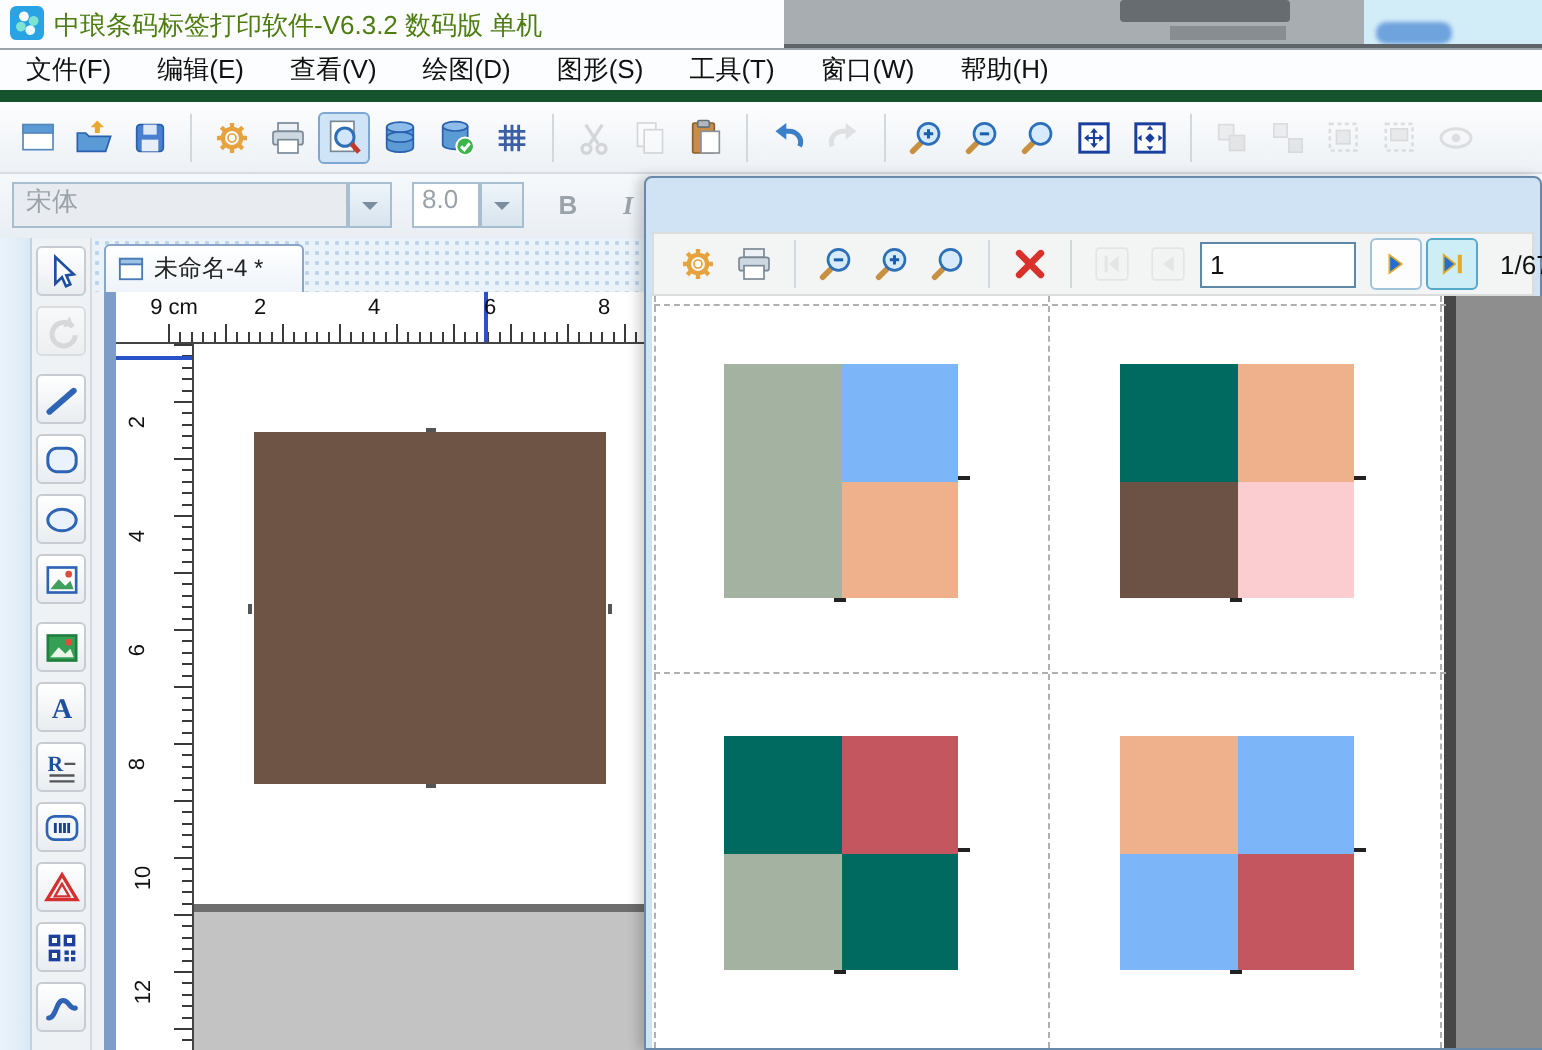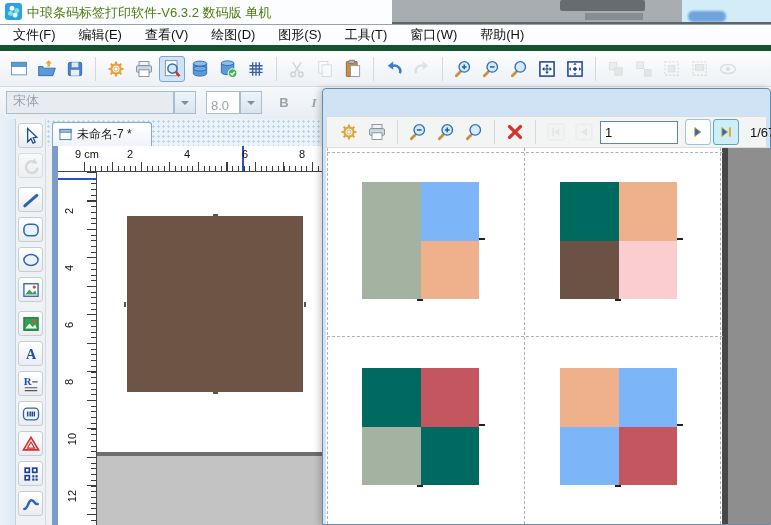--- a/index.html
+++ b/index.html
@@ -36,21 +36,21 @@
 
   
   .fontbar{left:0;top:87px;width:771px;height:32px;background:linear-gradient(#f6f9fc,#e9eef3);}
   .combo-font{left:6px;top:4px;width:168px;height:23px;background:#e8ecf0;border:1px solid #a8bece;
               font-size:13px;color:#9aa2aa;display:flex;align-items:flex-start;padding-left:6px;box-sizing:border-box;}
   .combo-arrow{width:22px;height:23px;background:linear-gradient(#eef4fa,#d8e4ee);border:1px solid #a8bece;
                display:flex;align-items:center;justify-content:center;box-sizing:border-box;}
   .combo-arrow:after{content:"";border:4px solid transparent;border-top-color:#7a8ea0;margin-top:4px;}
   .arrow1{left:174px;top:4px;} .arrow2{left:240px;top:4px;}
   .combo-size{left:206px;top:4px;width:34px;height:23px;background:#fff;border:1px solid #a8bece;
-              font-size:13px;color:#9aa2aa;display:flex;align-items:flex-end;padding-left:4px;box-sizing:border-box;}
+              font-size:13px;color:#9aa2aa;display:flex;align-items:flex-start;padding-left:4px;box-sizing:border-box;}
   .fmt-btn{top:4px;width:24px;height:23px;display:flex;align-items:center;justify-content:center;
            font-size:13px;font-weight:bold;color:#9aa2aa;}
   .fmt-b{left:272px;} .fmt-i{left:302px;font-style:italic;font-family:"Liberation Serif",serif;}
 
   
   .left-frame{left:0;top:119px;width:16px;height:406px;background:linear-gradient(90deg,#eaf3fb,#dce9f5);
               border-right:1px solid #c2d2e0;box-sizing:border-box;}
   .palette{left:16px;top:119px;width:30px;height:406px;background:#eff2f5;border-right:1px solid #d5dade;box-sizing:border-box;}
   .tool-btn{position:absolute;left:2px;width:25px;height:25px;background:linear-gradient(#ffffff,#e9edf1);
             border:1px solid #c6ccd2;border-radius:3px;display:flex;align-items:center;justify-content:center;box-sizing:border-box;}
@@ -492,21 +492,21 @@
 
   <div class="abs doc-area">
     <div class="tab-strip">
       <div class="doc-tab">
         <span class="ic">
           <svg viewBox="0 0 14 14" width="13" height="13">
               <rect x="1" y="1.5" width="12" height="11" fill="#fff" stroke="#4a7ab5"></rect>
               <rect x="1" y="1.5" width="12" height="3" fill="#9dc3e8" stroke="#4a7ab5"></rect>
             </svg>
         </span>
-        <span>未命名-7 *</span>
+        <span>未命名-4 *</span>
       </div>
     </div>
     <div class="blue-strip"></div>
     <div class="h-ruler">
       <div class="h-ticks-major"></div>
       <div class="h-ticks-minor"></div>
       <div class="h-marker"></div>
     <span class="rnum" style="left: 29px;">9 cm</span>
         <span class="rnum" style="left: 72px;">2</span>
         <span class="rnum" style="left: 129px;">4</span>

